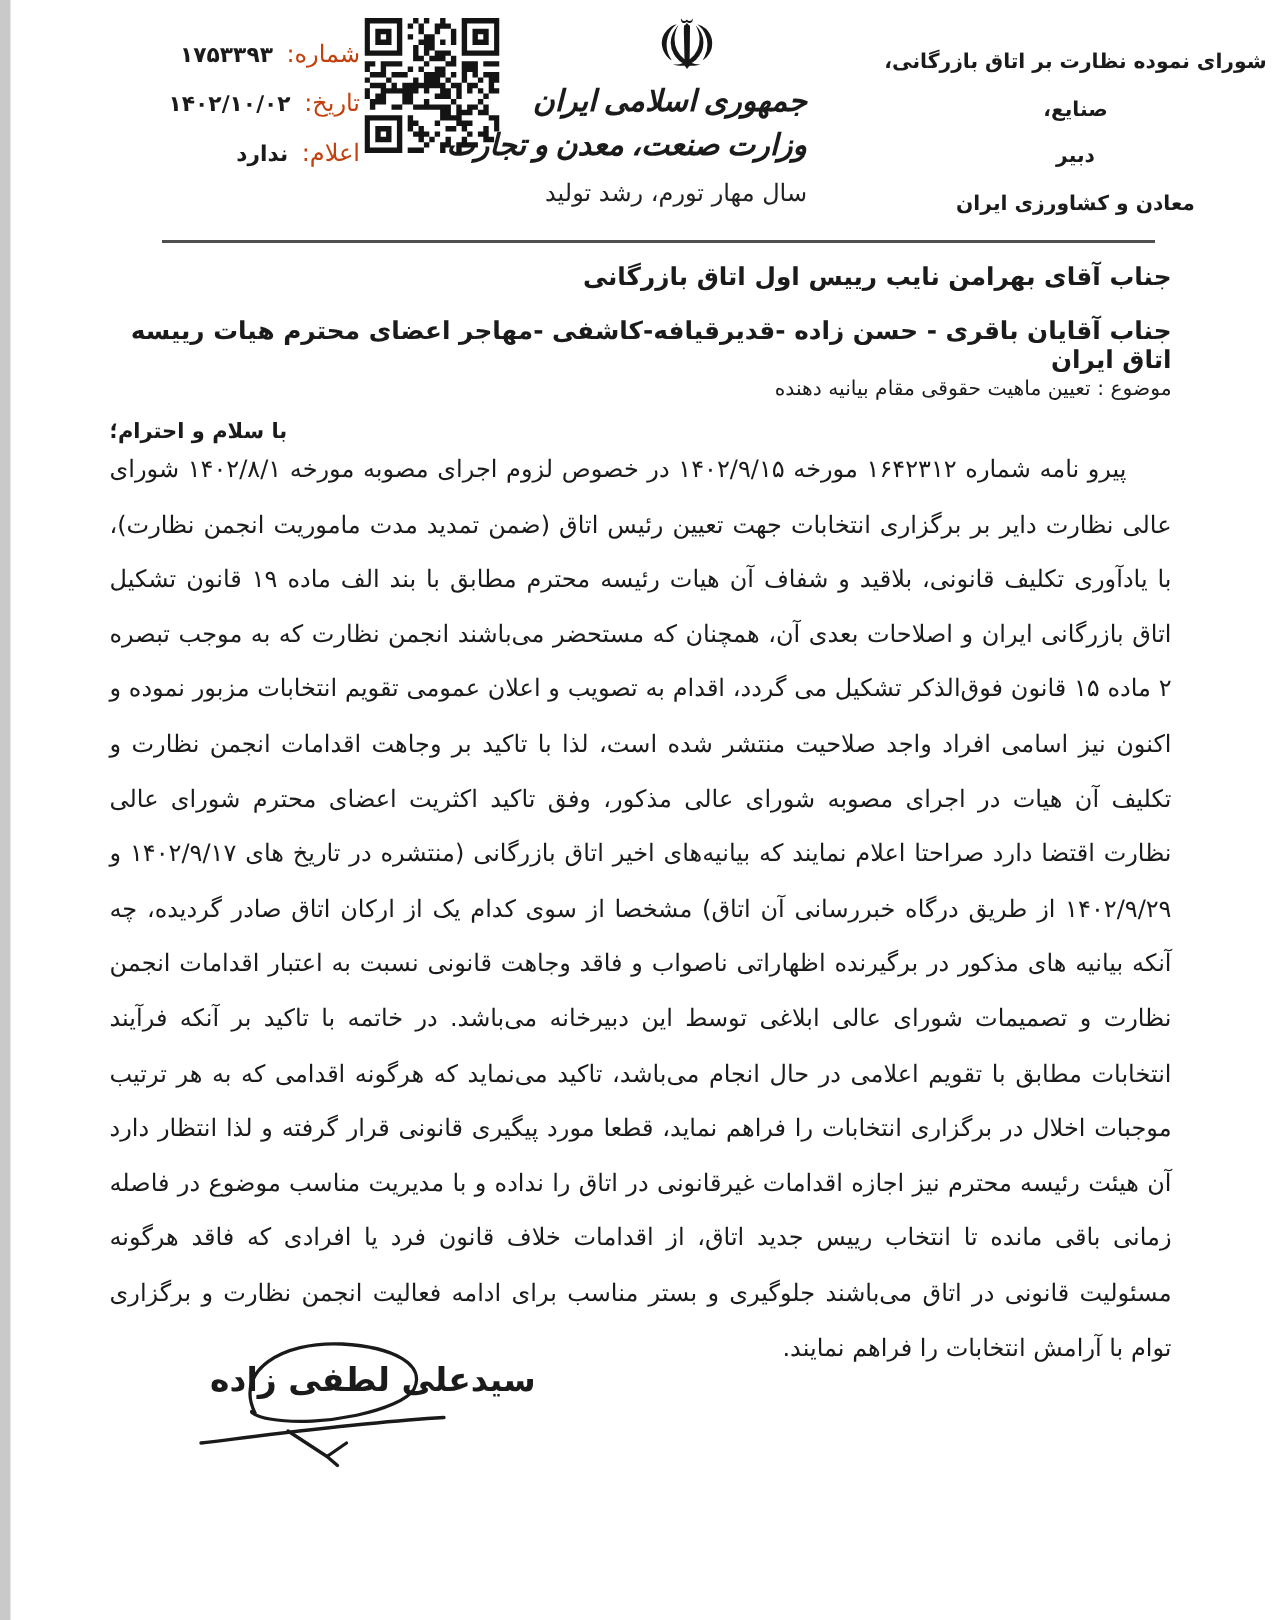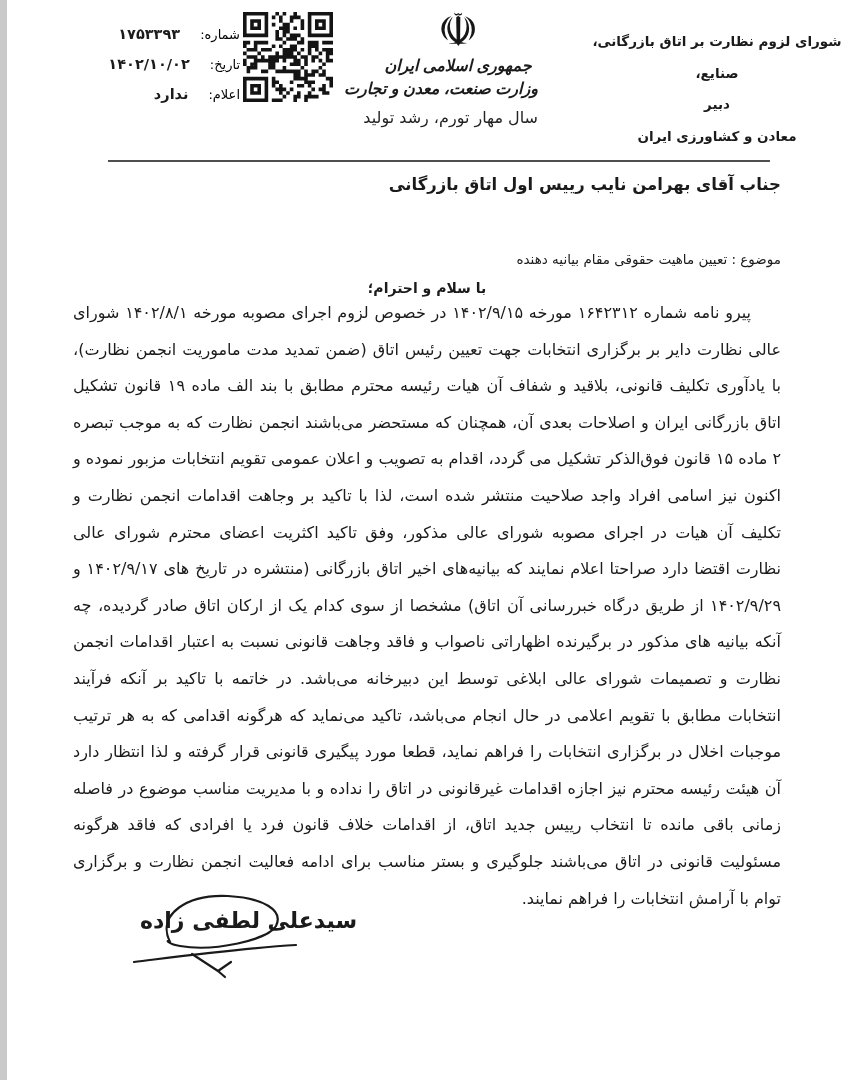--- a/index.html
+++ b/index.html
@@ -20,47 +20,47 @@
   .council{
     position:absolute;top:26px;right:6px;width:262px;
     text-align:center;font-weight:700;font-size:13.5px;line-height:2.35;
   }
   .council span{display:block;}
   .emblem-block{
     position:absolute;top:6px;left:378px;width:160px;text-align:center;
   }
   .emblem{font-size:46px;line-height:1.05;color:#161616;}
   .country,.ministry{
-    font-family:Liberation Sans, sans-serif;font-style:italic;font-weight:700;
-    font-size:16px;line-height:1.45;white-space:nowrap;
+    font-family:Liberation Serif, serif;font-style:italic;font-weight:700;
+    font-size:20px;line-height:1.45;white-space:nowrap;
   }
   .slogan{font-size:16px;margin-top:7px;color:#222;white-space:nowrap;}
   .meta-block{
     position:absolute;top:26px;left:60px;width:180px;font-size:13px;
   }
   .meta-row{display:flex;align-items:baseline;gap:9px;margin-bottom:14px;}
-  .meta-label{font-size:13px;color:#000000;margin-left:11px;}
+  .meta-label{font-size:16px;color:#c2410c;}
   .meta-value{font-weight:700;font-size:14.5px;letter-spacing:.5px;}
   .qr{
     position:absolute;top:12px;left:243px;width:90px;height:90px;
   }
   .qr svg{width:100%;height:100%;}
   .divider{
     position:absolute;top:160px;left:108px;width:662px;height:2px;
     background:#4f4f4f;
   }
   
   .recipient1{position:absolute;top:175px;right:73px;left:73px;
     text-align:right;font-weight:700;font-size:16.5px;}
   .recipient2{position:absolute;top:211px;right:73px;left:73px;
     text-align:right;font-weight:700;font-size:16.5px;}
   .subject{position:absolute;top:251px;right:73px;left:73px;
     text-align:right;font-weight:400;font-size:13.5px;}
   .salutation{position:absolute;top:280px;right:73px;left:73px;
-    text-align:center;font-weight:700;font-size:14px;}
+    text-align:left;font-weight:700;font-size:14px;}
   
   .body-text{
     position:absolute;top:295px;right:73px;left:73px;
     font-size:16px;line-height:36.6px;
     text-align:justify;text-indent:30px;
   }
   
   .sig-name{
     position:absolute;top:908px;left:140px;
     font-weight:700;font-size:22px;white-space:nowrap;
@@ -70,21 +70,21 @@
     pointer-events:none;
   }
 </style>
 </head>
 <body>
 
 <div class="page">
   <div class="photo-edge"></div>
 
   <div class="council">
-    <span>شورای لزوم نظارت بر اتاق بازرگانی، صنایع،</span>
+    <span>شورای نموده نظارت بر اتاق بازرگانی، صنایع،</span>
     <span>دبیر</span>
     <span>معادن و کشاورزی ایران</span>
   </div>
 
   <div class="emblem-block">
     <div class="emblem">☫</div>
     <div class="country">جمهوری اسلامی ایران</div>
     <div class="ministry">وزارت صنعت، معدن و تجارت</div>
     <div class="slogan">سال مهار تورم، رشد تولید</div>
   </div>
@@ -109,20 +109,21 @@
         <path d="M36 0h4v4h-4zM44 0h4v4h-4zM56 0h4v4h-4zM32 4h4v4h-4zM40 4h4v4h-4zM52 4h4v4h-4zM56 4h4v4h-4zM60 4h4v4h-4zM40 8h4v4h-4zM52 8h4v4h-4zM64 8h4v4h-4zM32 12h4v4h-4zM44 12h4v4h-4zM48 12h4v4h-4zM64 12h4v4h-4zM40 16h4v4h-4zM44 16h4v4h-4zM48 16h4v4h-4zM56 16h4v4h-4zM64 16h4v4h-4zM36 20h4v4h-4zM44 20h4v4h-4zM48 20h4v4h-4zM36 24h4v4h-4zM44 24h4v4h-4zM52 24h4v4h-4zM56 24h4v4h-4zM60 24h4v4h-4zM36 28h4v4h-4zM40 28h4v4h-4zM48 28h4v4h-4zM52 28h4v4h-4zM56 28h4v4h-4zM64 28h4v4h-4zM0 32h4v4h-4zM4 32h4v4h-4zM12 32h4v4h-4zM16 32h4v4h-4zM20 32h4v4h-4zM24 32h4v4h-4zM44 32h4v4h-4zM60 32h4v4h-4zM64 32h4v4h-4zM72 32h4v4h-4zM76 32h4v4h-4zM80 32h4v4h-4zM88 32h4v4h-4zM92 32h4v4h-4zM96 32h4v4h-4zM0 36h4v4h-4zM12 36h4v4h-4zM32 36h4v4h-4zM40 36h4v4h-4zM52 36h4v4h-4zM56 36h4v4h-4zM72 36h4v4h-4zM76 36h4v4h-4zM80 36h4v4h-4zM4 40h4v4h-4zM8 40h4v4h-4zM12 40h4v4h-4zM20 40h4v4h-4zM24 40h4v4h-4zM28 40h4v4h-4zM44 40h4v4h-4zM48 40h4v4h-4zM52 40h4v4h-4zM56 40h4v4h-4zM64 40h4v4h-4zM72 40h4v4h-4zM80 40h4v4h-4zM88 40h4v4h-4zM92 40h4v4h-4zM96 40h4v4h-4zM0 44h4v4h-4zM16 44h4v4h-4zM36 44h4v4h-4zM44 44h4v4h-4zM48 44h4v4h-4zM52 44h4v4h-4zM60 44h4v4h-4zM72 44h4v4h-4zM84 44h4v4h-4zM92 44h4v4h-4zM96 44h4v4h-4zM4 48h4v4h-4zM8 48h4v4h-4zM12 48h4v4h-4zM20 48h4v4h-4zM28 48h4v4h-4zM32 48h4v4h-4zM36 48h4v4h-4zM40 48h4v4h-4zM44 48h4v4h-4zM48 48h4v4h-4zM52 48h4v4h-4zM56 48h4v4h-4zM64 48h4v4h-4zM68 48h4v4h-4zM76 48h4v4h-4zM80 48h4v4h-4zM92 48h4v4h-4zM0 52h4v4h-4zM12 52h4v4h-4zM16 52h4v4h-4zM20 52h4v4h-4zM24 52h4v4h-4zM28 52h4v4h-4zM32 52h4v4h-4zM36 52h4v4h-4zM44 52h4v4h-4zM56 52h4v4h-4zM60 52h4v4h-4zM68 52h4v4h-4zM76 52h4v4h-4zM84 52h4v4h-4zM92 52h4v4h-4zM96 52h4v4h-4zM0 56h4v4h-4zM8 56h4v4h-4zM12 56h4v4h-4zM28 56h4v4h-4zM32 56h4v4h-4zM52 56h4v4h-4zM56 56h4v4h-4zM60 56h4v4h-4zM68 56h4v4h-4zM88 56h4v4h-4zM4 60h4v4h-4zM8 60h4v4h-4zM12 60h4v4h-4zM28 60h4v4h-4zM32 60h4v4h-4zM44 60h4v4h-4zM64 60h4v4h-4zM84 60h4v4h-4zM4 64h4v4h-4zM20 64h4v4h-4zM24 64h4v4h-4zM36 64h4v4h-4zM40 64h4v4h-4zM44 64h4v4h-4zM48 64h4v4h-4zM52 64h4v4h-4zM56 64h4v4h-4zM60 64h4v4h-4zM68 64h4v4h-4zM76 64h4v4h-4zM80 64h4v4h-4zM88 64h4v4h-4zM56 68h4v4h-4zM60 68h4v4h-4zM68 68h4v4h-4zM72 68h4v4h-4zM76 68h4v4h-4zM84 68h4v4h-4zM88 68h4v4h-4zM32 72h4v4h-4zM56 72h4v4h-4zM60 72h4v4h-4zM64 72h4v4h-4zM68 72h4v4h-4zM92 72h4v4h-4zM96 72h4v4h-4zM32 76h4v4h-4zM36 76h4v4h-4zM52 76h4v4h-4zM68 76h4v4h-4zM72 76h4v4h-4zM76 76h4v4h-4zM96 76h4v4h-4zM32 80h4v4h-4zM40 80h4v4h-4zM60 80h4v4h-4zM64 80h4v4h-4zM72 80h4v4h-4zM88 80h4v4h-4zM96 80h4v4h-4zM36 84h4v4h-4zM40 84h4v4h-4zM44 84h4v4h-4zM52 84h4v4h-4zM76 84h4v4h-4zM84 84h4v4h-4zM88 84h4v4h-4zM40 88h4v4h-4zM48 88h4v4h-4zM60 88h4v4h-4zM72 88h4v4h-4zM88 88h4v4h-4zM92 88h4v4h-4zM44 92h4v4h-4zM56 92h4v4h-4zM60 92h4v4h-4zM68 92h4v4h-4zM72 92h4v4h-4zM76 92h4v4h-4zM80 92h4v4h-4zM32 96h4v4h-4zM36 96h4v4h-4zM40 96h4v4h-4zM56 96h4v4h-4zM68 96h4v4h-4z" fill="#141414"></path>
         <path fill="#141414" fill-rule="evenodd" d="M0 0h28v28h-28z M4 4h20v20h-20z M8 8h12v12h-12z M12 12h4v4h-4z"></path>
         <path fill="#141414" fill-rule="evenodd" d="M72 0h28v28h-28z M76 4h20v20h-20z M80 8h12v12h-12z M84 12h4v4h-4z"></path>
         <path fill="#141414" fill-rule="evenodd" d="M0 72h28v28h-28z M4 76h20v20h-20z M8 80h12v12h-12z M12 84h4v4h-4z"></path>
       </svg>
   </div>
 
   <div class="divider"></div>
 
   <div class="recipient1">جناب آقای بهرامن نایب رییس اول اتاق بازرگانی</div>
+  <div class="recipient2">جناب آقایان باقری - حسن زاده -قدیرقیافه-کاشفی -مهاجر اعضای محترم هیات رییسه اتاق ایران</div>
   <div class="subject">موضوع : تعیین ماهیت حقوقی مقام بیانیه دهنده</div>
   <div class="salutation">با سلام و احترام؛</div>
 
   <div class="body-text">پیرو نامه شماره ۱۶۴۲۳۱۲ مورخه ۱۴۰۲/۹/۱۵ در خصوص لزوم اجرای مصوبه مورخه ۱۴۰۲/۸/۱ شورای عالی نظارت دایر بر برگزاری انتخابات جهت تعیین رئیس اتاق (ضمن تمدید مدت ماموریت انجمن نظارت)، با یادآوری تکلیف قانونی، بلاقید و شفاف آن هیات رئیسه محترم مطابق با بند الف ماده ۱۹ قانون تشکیل اتاق بازرگانی ایران و اصلاحات بعدی آن، همچنان که مستحضر می‌باشند انجمن نظارت که به موجب تبصره ۲ ماده ۱۵ قانون فوق‌الذکر تشکیل می گردد، اقدام به تصویب و اعلان عمومی تقویم انتخابات مزبور نموده و اکنون نیز اسامی افراد واجد صلاحیت منتشر شده است، لذا با تاکید بر وجاهت اقدامات انجمن نظارت و تکلیف آن هیات در اجرای مصوبه شورای عالی مذکور، وفق تاکید اکثریت اعضای محترم شورای عالی نظارت اقتضا دارد صراحتا اعلام نمایند که بیانیه‌های اخیر اتاق بازرگانی (منتشره در تاریخ های ۱۴۰۲/۹/۱۷ و ۱۴۰۲/۹/۲۹ از طریق درگاه خبررسانی آن اتاق) مشخصا از سوی کدام یک از ارکان اتاق صادر گردیده، چه آنکه بیانیه های مذکور در برگیرنده اظهاراتی ناصواب و فاقد وجاهت قانونی نسبت به اعتبار اقدامات انجمن نظارت و تصمیمات شورای عالی ابلاغی توسط این دبیرخانه می‌باشد. در خاتمه با تاکید بر آنکه فرآیند انتخابات مطابق با تقویم اعلامی در حال انجام می‌باشد، تاکید می‌نماید که هرگونه اقدامی که به هر ترتیب موجبات اخلال در برگزاری انتخابات را فراهم نماید، قطعا مورد پیگیری قانونی قرار گرفته و لذا انتظار دارد آن هیئت رئیسه محترم نیز اجازه اقدامات غیرقانونی در اتاق را نداده و با مدیریت مناسب موضوع در فاصله زمانی باقی مانده تا انتخاب رییس جدید اتاق، از اقدامات خلاف قانون فرد یا افرادی که فاقد هرگونه مسئولیت قانونی در اتاق می‌باشند جلوگیری و بستر مناسب برای ادامه فعالیت انجمن نظارت و برگزاری توام با آرامش انتخابات را فراهم نمایند.</div>
 
   <div class="sig-name">سیدعلی لطفی زاده</div>
   <svg class="sig-scribble" viewBox="0 0 205 100" xmlns="http://www.w3.org/2000/svg" fill="none" stroke="#1a1a1a" stroke-width="2.2" stroke-linecap="round">
     <path d="M52 58 C 38 30, 70 10, 110 12 C 145 14, 166 26, 158 42 C 150 56, 96 68, 62 62 C 50 60, 47 55, 52 58"></path>
     <path d="M16 78 C 65 72, 125 64, 178 61"></path>
     <path d="M74 70 L 100 87 M100 87 L 113 78 M100 87 L 107 93"></path>

